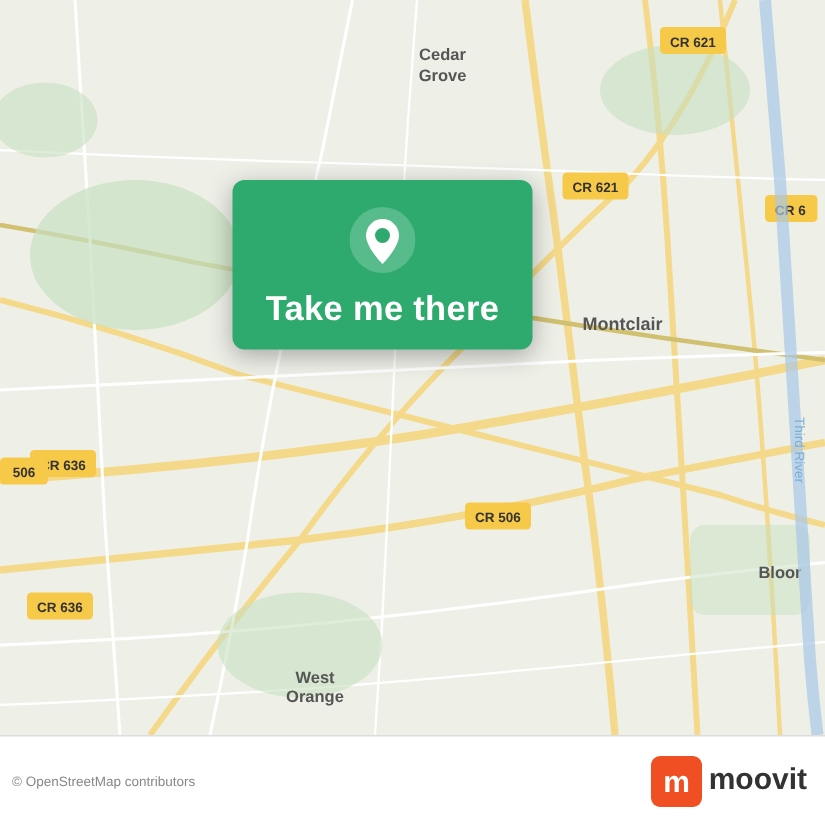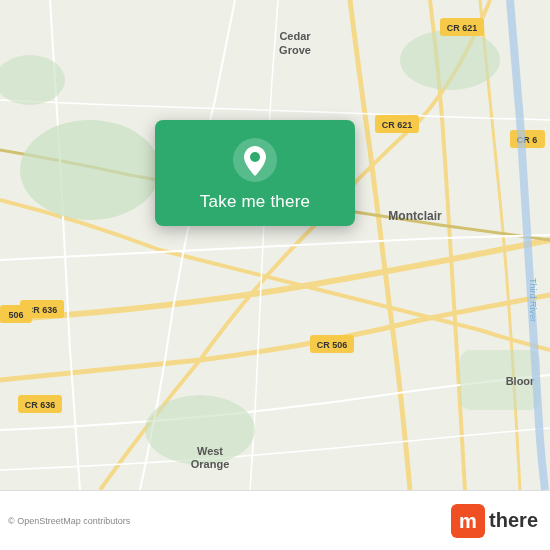--- a/index.html
+++ b/index.html
@@ -45,22 +45,22 @@
     }
 
     #pin-icon {
       width: 44px;
       height: 44px;
       margin-bottom: 10px;
     }
 
     #take-me-there-label {
       color: white;
-      font-size: 17px;
-      font-weight: 400;
+      font-size: 23px;
+      font-weight: 700;
       letter-spacing: 0.2px;
     }
 
     #bottom-bar {
       width: 550px;
       height: 60px;
       background: white;
       display: flex;
       align-items: center;
       justify-content: space-between;
@@ -180,15 +180,15 @@
 
 <div id="bottom-bar">
   <div id="bottom-left">
     <span id="osm-attribution">© OpenStreetMap contributors</span>
   </div>
   <div id="moovit-logo">
     <svg id="moovit-icon" viewBox="0 0 34 34" xmlns="http://www.w3.org/2000/svg">
       <rect width="34" height="34" rx="6" fill="#f04f23"></rect>
       <text x="17" y="24" text-anchor="middle" font-size="20" fill="white" font-weight="bold">m</text>
     </svg>
-    <span id="moovit-text">there</span>
+    <span id="moovit-text">moovit</span>
   </div>
 </div>
 
 </body></html>

